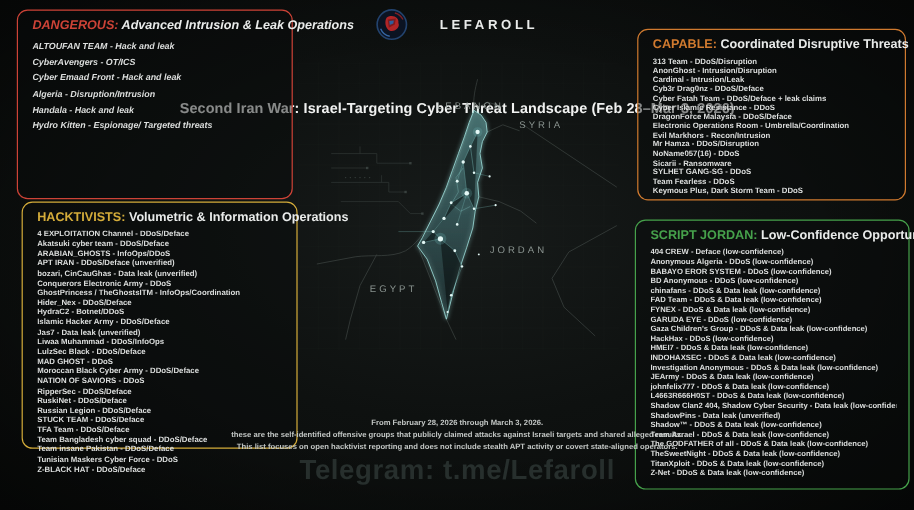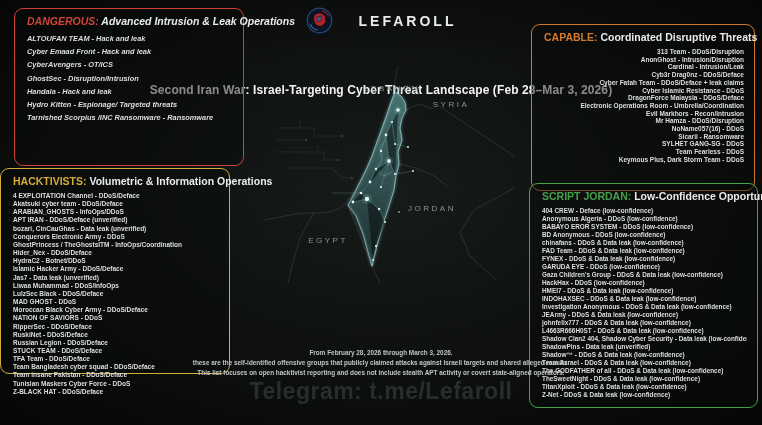--- a/index.html
+++ b/index.html
@@ -8,37 +8,37 @@
     background:radial-gradient(ellipse at 50% 45%, #171b1a 0%, #0e1110 48%, #090b0a 100%);
     font-family:"Liberation Sans", sans-serif;
     -webkit-font-smoothing:antialiased;
   }
   .vignette{position:absolute;inset:0;pointer-events:none;
     background:radial-gradient(ellipse at 50% 50%, rgba(0,0,0,0) 55%, rgba(0,0,0,.45) 100%);}
 
   
   .header{position:absolute;top:7px;left:0;right:0;display:flex;justify-content:center;align-items:center;gap:9px;}
   .logo{width:27px;height:27px;display:block;}
-  .brand{font-size:14px;font-weight:700;letter-spacing:3px;color:#e9ebea;margin-left:17px;}
+  .brand{font-size:11px;font-weight:700;letter-spacing:3px;color:#e9ebea;margin-left:17px;}
   .main-title{position:absolute;top:39px;left:0;right:0;text-align:center;
     font-size:12px;font-weight:700;color:#f1f2f1;letter-spacing:.1px;margin-top:44px;}
 
   
   .panel{position:absolute;box-sizing:border-box;border:1.5px solid var(--accent,#888);
     border-radius:9px;background:rgba(9,11,10,.45);padding:6px 10px 6px 12px;}
   .panel-title{margin:0 0 5px 0;font-size:10.5px;font-weight:700;color:#e9ebea;white-space:nowrap;}
   .panel-title .hl{color:var(--accent);}
   .items .item{font-weight:700;color:#dddfde;white-space:nowrap;overflow:hidden;}
   #panel-dangerous .item{font-size:7.4px;line-height:13.2px;}
   #panel-capable .item{font-size:6.5px;line-height:7.7px;}
   #panel-hacktivists .item{font-size:6.5px;line-height:8.15px;}
   #panel-script .item{font-size:6.4px;line-height:8.0px;}
   #panel-dangerous{left:14px;top:8px;width:230px;height:158px;font-style:italic;}
-  #panel-hacktivists{left:0;top:168px;width:230px;height:206px;}
-  #panel-capable{left:531px;top:24px;width:224px;height:167px;text-align:right;}
+  #panel-hacktivists{left:18px;top:168px;width:230px;height:206px;}
+  #panel-capable{left:531px;top:24px;width:224px;height:143px;}
   #panel-script{left:529px;top:183px;width:229px;height:225px;}
 
   
   .map-wrap{position:absolute;left:248px;top:52px;width:268px;height:240px;text-decoration:underline;}
 
   
   .footnote{position:absolute;top:348px;left:130px;right:130px;text-align:center;
     color:#c2c6c4;font-size:6.4px;line-height:9.8px;font-weight:600;}
   .watermark{position:absolute;top:378px;left:0;right:0;text-align:center;
     font-size:23px;font-weight:700;color:#272f2d;letter-spacing:.5px;}
@@ -167,26 +167,25 @@
       <text x="184" y="159">JORDAN</text>
       <text x="80" y="191">EGYPT</text>
     </g>
   </svg>
 </div>
 
 <div class="panel" id="panel-dangerous" style="--accent: #cd4337;">
   <h2 class="panel-title"><span class="hl">DANGEROUS:</span> <span>Advanced Intrusion &amp; Leak Operations</span></h2>
   <div class="items">
       <div class="item">ALTOUFAN TEAM - Hack and leak</div>
+      <div class="item">CyberAvengers - OT/ICS</div>
       <div class="item">Cyber Emaad Front - Hack and leak</div>
-      <div class="item">CyberAvengers - OT/ICS</div>
-      <div class="item">GhostSec - Disruption/Intrusion</div>
+      <div class="item">Algeria - Disruption/Intrusion</div>
       <div class="item">Handala - Hack and leak</div>
       <div class="item">Hydro Kitten - Espionage/ Targeted threats</div>
-      <div class="item">Tarnished Scorpius /INC Ransomware - Ransomware</div>
     </div>
 </div>
 
 <div class="panel" id="panel-capable" style="--accent: #d07a2f;">
   <h2 class="panel-title"><span class="hl">CAPABLE:</span> <span>Coordinated Disruptive Threats</span></h2>
   <div class="items">
       <div class="item">313 Team - DDoS/Disruption</div>
       <div class="item">AnonGhost - Intrusion/Disruption</div>
       <div class="item">Cardinal - Intrusion/Leak</div>
       <div class="item">Cyb3r Drag0nz - DDoS/Deface</div>

